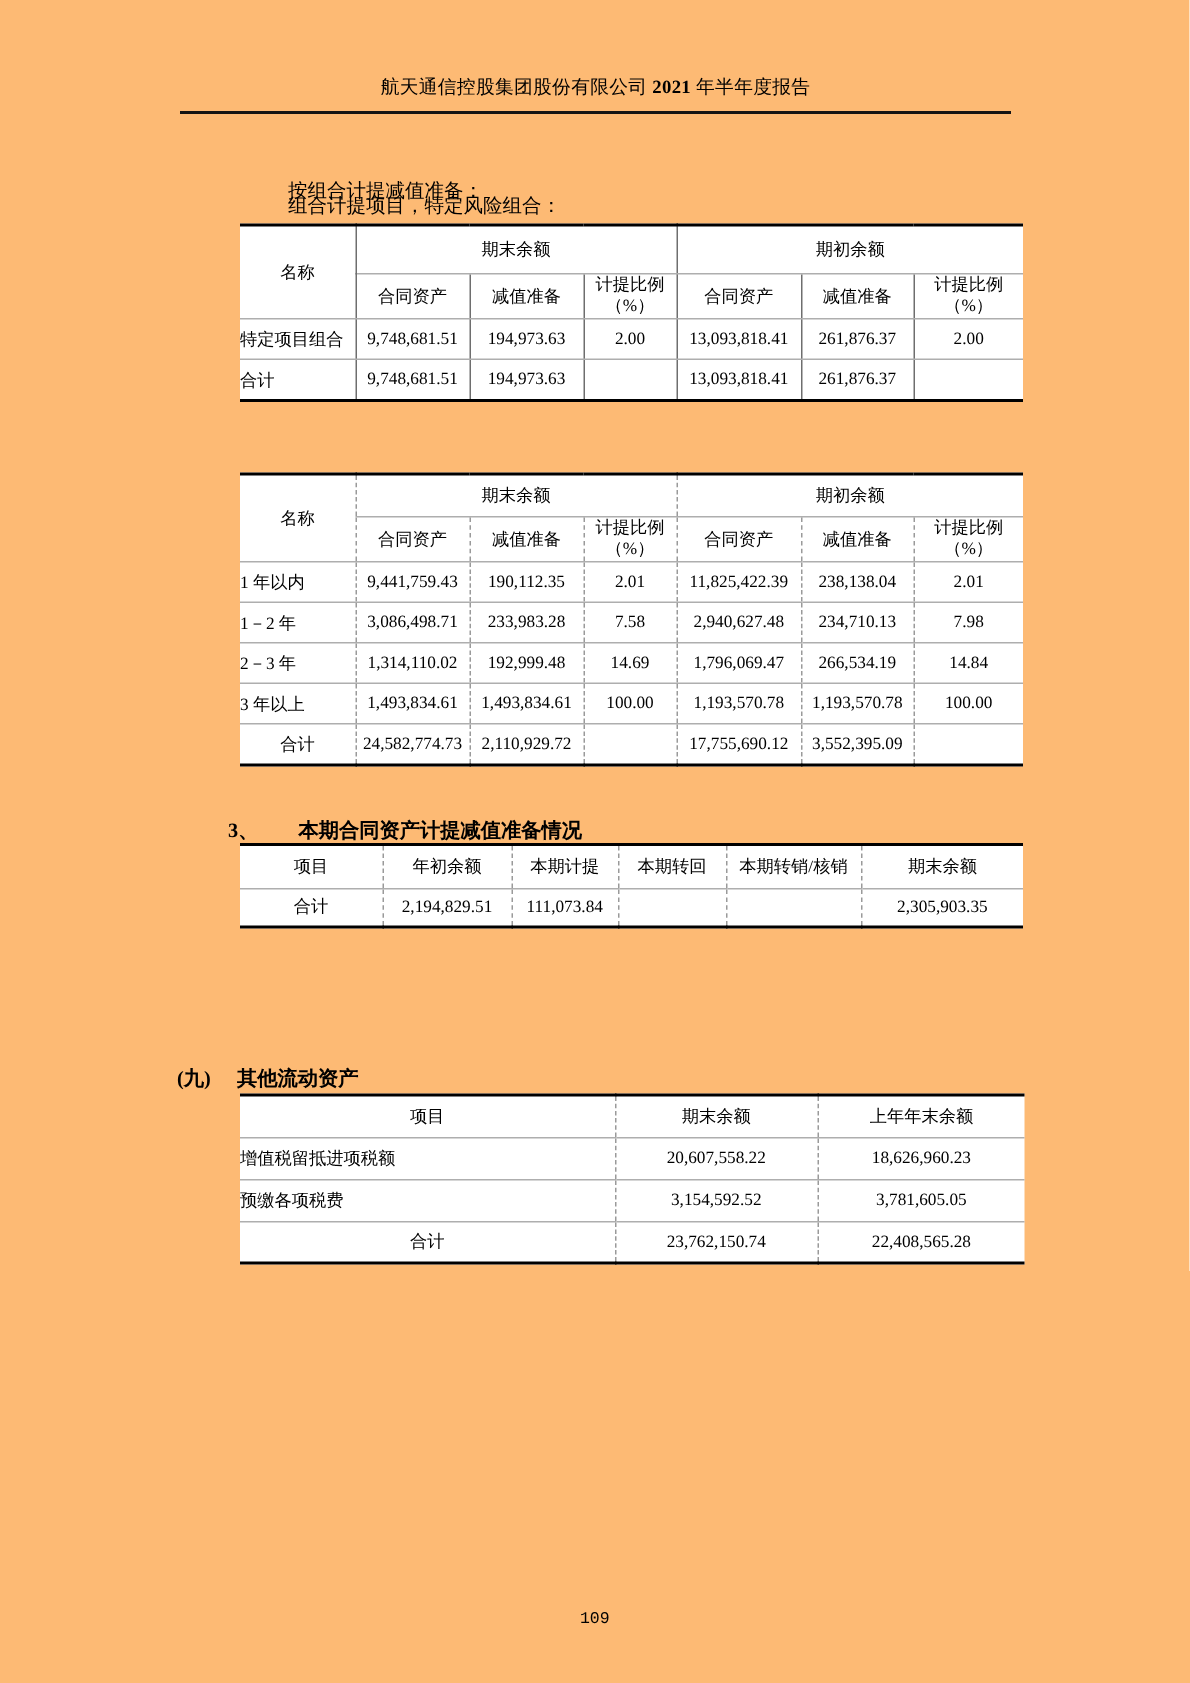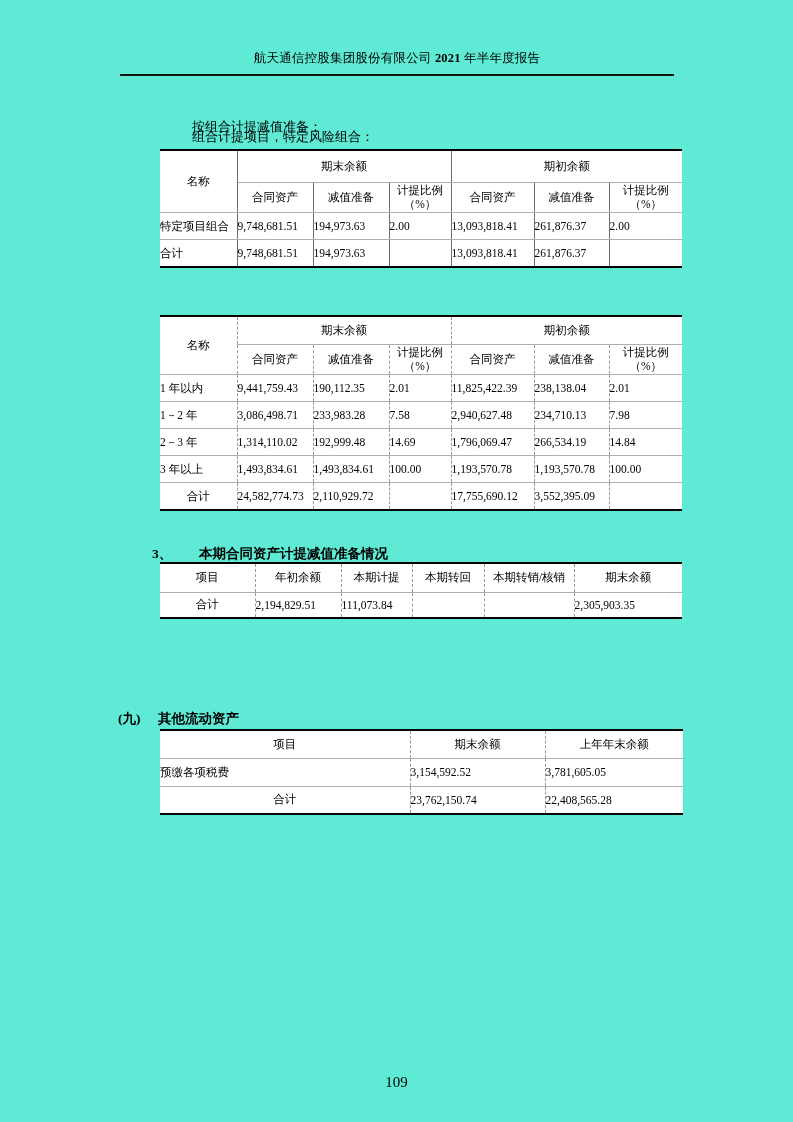--- a/index.html
+++ b/index.html
@@ -1,17 +1,17 @@
 <!DOCTYPE html>
 <html><head>
 <meta charset="utf-8">
 <style>
   html,body { margin:0; padding:0; background:#ffffff; }
   .page {
-    position:relative; width:793px; height:1122px; background:#5eead4;
+    position:relative; width:793px; height:1122px; background:#fdba74;
     font-family:"Liberation Serif","DejaVu Serif",serif; color:#000;
     overflow:hidden;
   }
   
   .doc-header {
     position:absolute; top:50px; left:120px; width:554px;
     text-align:center; font-size:12.5px; letter-spacing:.2px;
   }
   .doc-header .year { font-weight:bold; font-family:"Liberation Serif",serif; }
   .header-rule {
@@ -35,35 +35,35 @@
     vertical-align:middle; padding:0; overflow:hidden;
     border-top:1px solid #aeaeae; border-bottom:1px solid #aeaeae;
     border-left:1px solid #6e6e6e; border-right:1px solid #6e6e6e;
   }
   .dashedv td { border-left:1px dashed #9a9a9a; border-right:1px dashed #9a9a9a; }
   .rt td.el { border-left:none; }
   .rt td.er { border-right:none; }
   .hc { text-align:center;margin-left:24px; }
   .pre { white-space:pre-line; line-height:1.3; }
   .lbl { text-align:left; padding-left:6px; }
-  .num { text-align:left; padding-right:6px; }
+  .num { text-align:center; padding-right:6px; }
   .c { text-align:center; }
   .t1 { top:149px; width:522px; }
   .t1 .hr1 { height:32px; } .t1 .hr2 { height:30px; } .t1 .dr { height:27px;margin-top:19px; }
   .t2 { top:315px; width:522px; }
   .t2 .hr1 { height:28px; } .t2 .hr2 { height:28px; } .t2 .dr { height:27px; }
   .t3 { top:562px; width:522px; }
   .t3 .hr { height:29px; } .t3 .dr1 { height:58px; } .t3 .dr2 { height:26px; }
   .t3 .wraplbl { display:inline-block; width:74px; line-height:2.1; text-align:left; vertical-align:middle; }
   .t4 { top:729px; width:523px; }
   .t4 .hr { height:28px; } .t4 .dr { height:28px; }
   
   .page-footer {
     position:absolute; top:1074px; left:0; width:793px; text-align:center;
-    font-size:15px; font-family:Liberation Serif, serif;
+    font-size:11px; font-family:Liberation Mono, monospace;
   }
 </style>
 </head>
 <body>
 
 <div class="page">
 
   <div class="doc-header"><span>航天通信控股集团股份有限公司 </span><span class="year">2021</span><span> 年半年度报告</span></div>
   <div class="header-rule"></div>
 
@@ -237,20 +237,25 @@
         <col style="width:135px">
         <col style="width:138px">
       </colgroup>
     <tbody>
       <tr class="hr">
         <td class="hc el">项目</td>
         <td class="hc">期末余额</td>
         <td class="hc er">上年年末余额</td>
       </tr>
       <tr class="dr">
+        <td class="lbl el">增值税留抵进项税额</td>
+        <td class="num">20,607,558.22</td>
+        <td class="num er">18,626,960.23</td>
+      </tr>
+      <tr class="dr">
         <td class="lbl el">预缴各项税费</td>
         <td class="num">3,154,592.52</td>
         <td class="num er">3,781,605.05</td>
       </tr>
       <tr class="dr">
         <td class="c el">合计</td>
         <td class="num">23,762,150.74</td>
         <td class="num er">22,408,565.28</td>
       </tr>
     </tbody>

